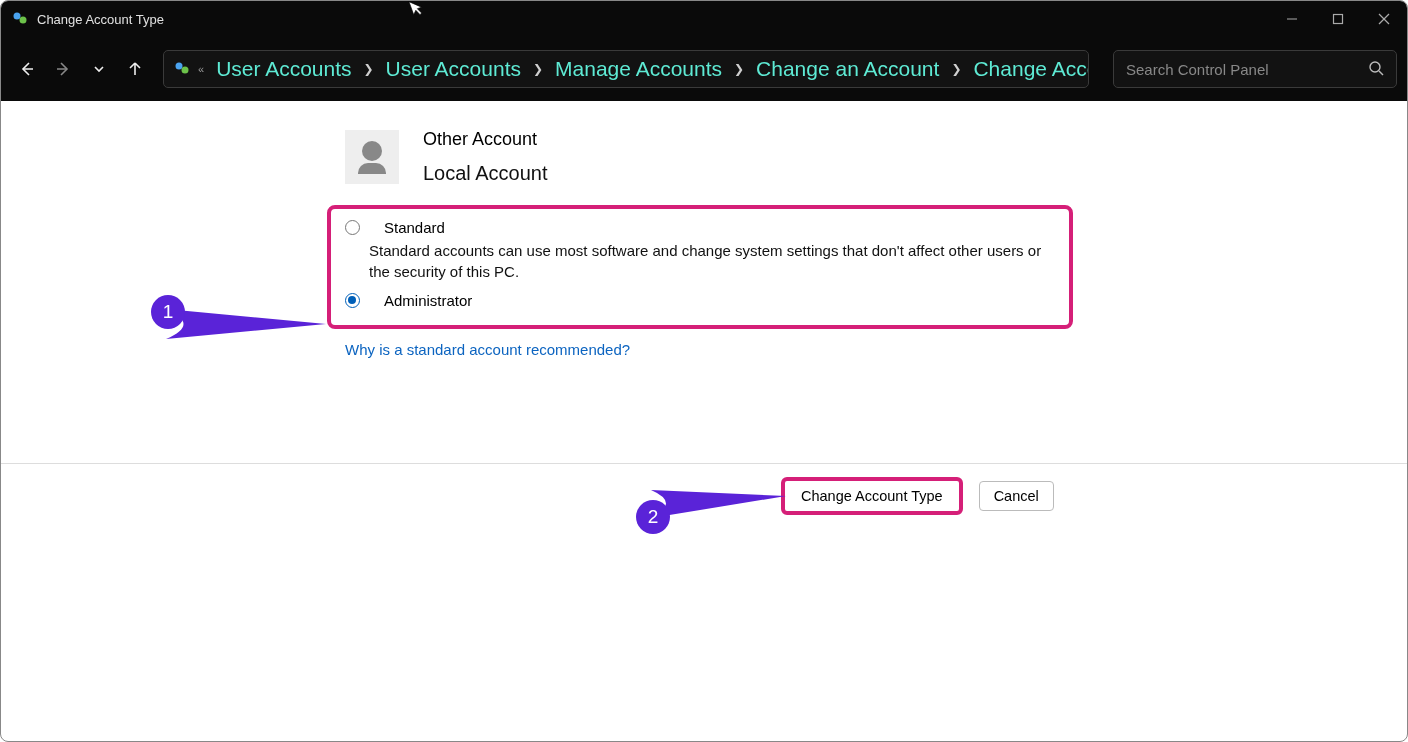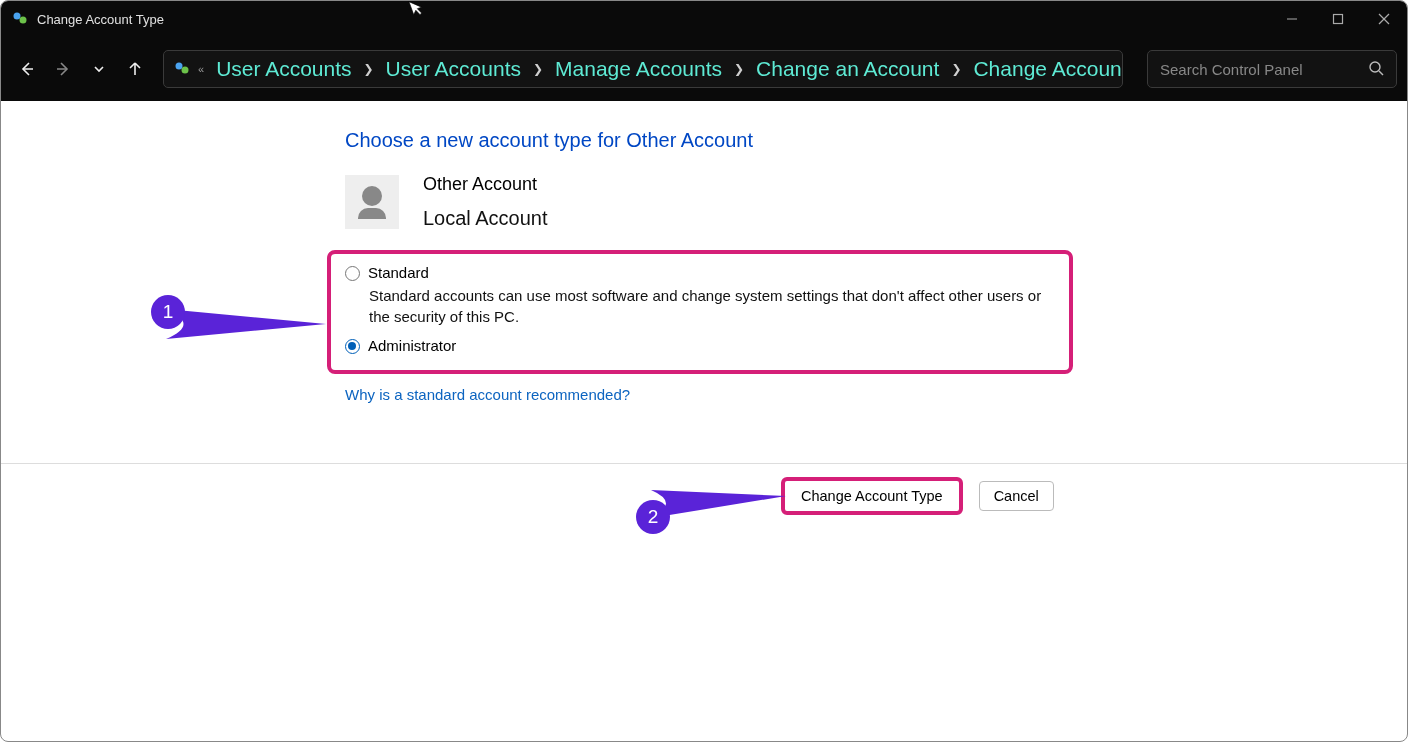--- a/index.html
+++ b/index.html
@@ -100,21 +100,21 @@
   .addr-right {
     margin-left: auto;
     display: flex; align-items: center; gap: 8px;
   }
   .addr-right .ctrl {
     width: 30px; height: 30px;
     display: flex; align-items: center; justify-content: center;
     color: #ddd;
   }
   .searchbox {
-    width: 250px;
+    width: 284px;
     height: 38px;
     background: #121212;
     border: 1px solid #3a3a3a;
     border-radius: 5px;
     margin-left: 20px;
     display: flex; align-items: center;
     padding: 0 12px;
   }
   .searchbox input {
     background: transparent; border: 0; outline: 0;
@@ -158,21 +158,21 @@
 
   .options-block {
     border: 4px solid #d51f78;
     border-radius: 8px;
     padding: 10px 14px 6px 14px;
     width: 746px;
     margin-left: -18px;
     margin-bottom: 12px;
   }
   .opt { margin-bottom: 10px; }
-  .opt-head { display: flex; align-items: flex-end; gap: 8px; font-size: 15px; color: #000; margin-bottom: 4px; }
+  .opt-head { display: flex; align-items: center; gap: 24px; font-size: 15px; color: #000; margin-bottom: 4px; }
   .radio {
     width: 15px; height: 15px; border-radius: 50%;
     border: 1.5px solid #777; position: relative; flex-shrink: 0;
     background: #fff;
   }
   .radio.sel { border-color: #005fb8; }
   .radio.sel::after {
     content: ""; position: absolute; top: 2px; left: 2px;
     width: 8px; height: 8px; background: #005fb8; border-radius: 50%;
   }
@@ -328,21 +328,20 @@
           <circle cx="7" cy="7" r="5" fill="none" stroke="#bbb" stroke-width="1.4"></circle>
           <line x1="11" y1="11" x2="15" y2="15" stroke="#bbb" stroke-width="1.4"></line>
         </svg>
     </span>
   </div>
 </div>
 
 <div class="content">
   <div class="inner">
 
-    <div class="page-heading">Choose a new account type for Other Account</div>
 
     <div class="account-block">
       <div class="avatar">
         <div class="head"></div>
           <div class="body"></div>
       </div>
       <div>
         <div class="acct-name">Other Account</div>
         <div class="acct-type">Local Account</div>
       </div>

